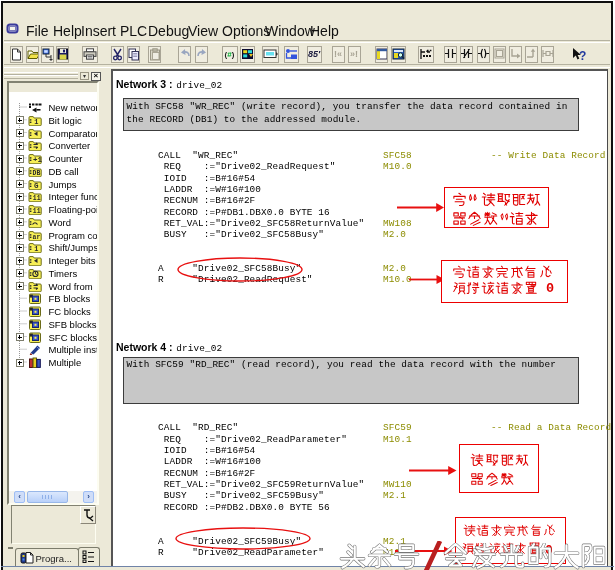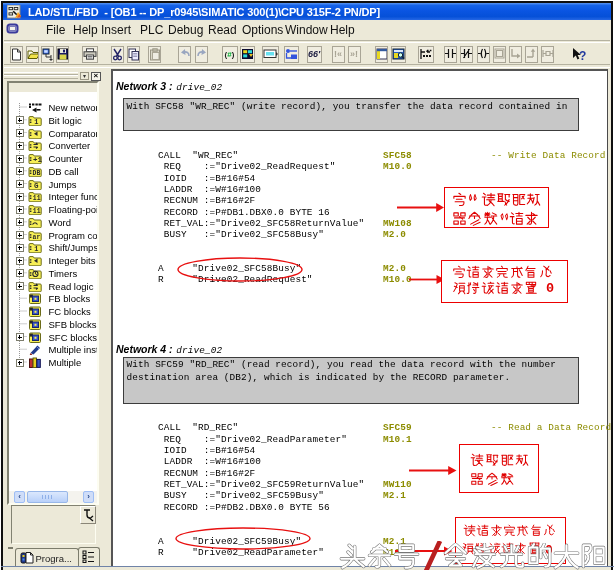--- a/index.html
+++ b/index.html
@@ -6,21 +6,21 @@
   body{width:615px;height:570px;position:relative;overflow:hidden;background:#fff;
        font-family:"Liberation Sans",sans-serif;}
   
   #win{position:absolute;left:1px;top:1px;width:608px;height:569px;
        background:#ECE9D8;border:2px solid #0f0f0f;border-bottom:none;}
   #title{position:absolute;left:0;top:0;width:100%;height:17px;
      background:linear-gradient(180deg,#5a96f2 0%,#1663e8 14%,#0a55e2 45%,#0550d8 80%,#2566e4 100%);}
   #title .txt{position:absolute;left:25px;top:2.5px;color:#fff;font-weight:bold;
      font-size:11px;letter-spacing:-0.15px;white-space:nowrap;}
   #menubar{position:absolute;left:-2px;top:17px;width:100%;height:16px;}
-  #menubar span{position:absolute;top:3px;font-size:12px;color:#111;margin-left:20px;}
+  #menubar span{position:absolute;top:3px;font-size:14px;color:#111;}
   #toolbar{position:absolute;left:-2.5px;top:33px;width:100%;height:30px;}
   .tbtn{position:absolute;top:9.5px;height:17px;width:13px;box-sizing:border-box;background:#F0EDE0;
      border:1px solid #A9A596;font-size:10px;text-align:center;line-height:15px;
      overflow:hidden;color:#222;}
   .tbtn.dis{color:#A8A494;}
   .tbtn svg{display:block;margin:1px auto 0;}
   
   #paneHdr{position:absolute;left:0;top:63px;width:100%;height:13px;}
   
   #treeBox{position:absolute;left:4px;top:78px;width:92px;height:424px;background:#fff;overflow:hidden;
@@ -36,60 +36,48 @@
   #hsb{position:absolute;left:0px;bottom:0px;width:100%;height:12px;background:#F4F3EE;}
   #detail{position:absolute;left:8px;top:502px;width:83px;height:36.5px;background:#ECE9D8;
      border:1px solid;border-color:#828272 #fdfdf1 #fdfdf1 #828272;}
   .tab{position:absolute;background:#ECE9D8;border:1px solid #7c7c6c;border-bottom:none;
      border-radius:3px 3px 0 0;font-size:9.5px;color:#222;}
   
   #doc{position:absolute;left:108px;top:66px;width:494px;height:494.5px;background:#fff;
      border-left:2px solid #555;border-top:2px solid #555;border-right:1.5px solid #4a4a4a;box-sizing:content-box;}
   .mono{font-family:"Liberation Mono",monospace;font-size:9.4px;color:#000;white-space:pre;letter-spacing:0.1px;}
   .cl{position:absolute;left:158px;height:11.4px;line-height:11.4px;}
-  .olv{position:absolute;left:225px;color:#8c8c00;font-weight:bold;}
+  .olv{position:absolute;left:225px;color:#8c8c00;}
   .cmt{position:absolute;left:333px;color:#8c8c00;}
   .gbox{position:absolute;left:123px;width:456px;background:#C7C7C7;border:1px solid #3c3c3c;
      box-sizing:border-box;padding:1.6px 0 0 2.5px;overflow:hidden;
      font-family:"Liberation Mono",monospace;font-size:9.4px;color:#000;letter-spacing:0.1px;}
   .gbox div{line-height:12.95px;white-space:nowrap;}
-  .ntit{position:absolute;left:116px;white-space:nowrap;font-size:11px;line-height:17px;font-style:italic;}
+  .ntit{position:absolute;left:116px;white-space:nowrap;font-size:11px;line-height:12px;}
   .ntit b{font-size:10.5px;font-weight:bold;color:#000;font-family:"Liberation Sans",sans-serif;}
   .ntit span{font-family:"Liberation Mono",monospace;font-size:9.4px;margin-left:-2px;letter-spacing:0.1px;}
   
   .rbox{position:absolute;background:#fff;border:1.5px solid #ec0000;box-sizing:border-box;}
   svg.lay{position:absolute;left:0;top:0;pointer-events:none;}
   .cjk{position:absolute;}
 </style>
 </head>
 <body>
 <div id="win">
-  <div id="title">
-    <svg style="position:absolute;left:4px;top:1.5px" width="15" height="14" viewBox="0 0 15 14">
-      <rect x="0" y="0" width="13" height="13" fill="#efefe6" stroke="#888"></rect>
-      <rect x="2" y="2.5" width="3.6" height="2.2" fill="none" stroke="#222" stroke-width="0.9"></rect>
-      <rect x="7.2" y="2.5" width="3.6" height="2.2" fill="none" stroke="#222" stroke-width="0.9"></rect>
-      <rect x="2" y="7.8" width="3.6" height="2.2" fill="none" stroke="#222" stroke-width="0.9"></rect>
-      <path d="M6.2 6.2 L9.8 9.8" stroke="#111" stroke-width="1.6"></path>
-      <path d="M8 13 L11 7 L14 11 Z" fill="#f5a623"></path>
-      <path d="M10 13 L12.5 9 L14 12 Z" fill="#e2541b"></path>
-    </svg>
-    <div class="txt">LAD/STL/FBD&nbsp; - [OB1 -- DP_r0945\SIMATIC 300(1)\CPU 315F-2 PN/DP]</div>
-  </div>
   <div id="menubar">
     <svg style="position:absolute;left:5px;top:2.5px" width="13" height="11" viewBox="0 0 13 11">
       <rect x="1.5" y="1.5" width="10" height="8" rx="2.5" fill="#c8cce6" stroke="#3a3a9c" stroke-width="2"></rect>
       <rect x="3.5" y="3.5" width="6" height="4" fill="#f4f4ec" stroke="#7a7ab8" stroke-width="1"></rect>
     </svg>
     <span style="left:25px">File</span>
       <span style="left:52px">Help</span>
     <span style="left:80px">Insert</span>
       <span style="left:119px">PLC</span>
     <span style="left:147px">Debug</span>
-      <span style="left:187px">Read</span>
+      <span style="left:187px">View</span>
     <span style="left:221px">Options</span>
       <span style="left:264px">Window</span>
     <span style="left:309px">Help</span>
   </div>
   <div style="position:absolute;left:1px;top:36.5px;width:606px;height:1.5px;border-top:1px solid #b5b2a0;border-bottom:1px solid #fff"></div>
   <div style="position:absolute;left:1px;top:61px;width:606px;height:1.5px;border-top:1px solid #b5b2a0;border-bottom:1px solid #fff"></div>
   <div id="toolbar">
     <div class="tbtn" style="left:9px">
         <svg width="11" height="13" viewBox="0 0 11 13">
           <path d="M1.5 1 h5 l3 3 v8 h-8 z" fill="#fff" stroke="#333"></path>
@@ -177,21 +165,21 @@
         </svg>
       </div>
     <div class="tbtn" style="left:283px;width:15px">
         <svg width="13" height="12" viewBox="0 0 13 12">
           <circle cx="3" cy="3" r="2" fill="#3355dd"></circle>
           <path d="M5 3 h7" stroke="#3355dd" stroke-width="1.4"></path>
           <rect x="6" y="6.5" width="6" height="4.5" fill="#3355dd"></rect>
           <path d="M1.5 5 v5 h4.5" stroke="#3355dd" fill="none" stroke-width="1.3"></path>
         </svg>
       </div>
-    <div class="tbtn" style="left:306px;width:15px;color:#224;font-size:9px;font-weight:bold;font-style:italic">66′</div>
+    <div class="tbtn" style="left:306px;width:15px;color:#224;font-size:9px;font-weight:bold;font-style:italic">85′</div>
     <div class="tbtn dis" style="left:331px;font-size:9px;font-weight:bold">!«</div>
     <div class="tbtn dis" style="left:347px;font-size:9px;font-weight:bold">»!</div>
     <div class="tbtn" style="left:374px">
         <svg width="12" height="12" viewBox="0 0 12 12">
           <rect x="1" y="1" width="10" height="10" fill="#fff" stroke="#335"></rect>
           <rect x="1" y="1" width="3" height="10" fill="#e8d820"></rect>
           <rect x="1" y="1" width="10" height="2.2" fill="#335a9e"></rect>
         </svg>
       </div>
     <div class="tbtn" style="left:390px;width:15px">
@@ -430,21 +418,21 @@
         <span class="lbl">Timers</span>
       </div>
     <div class="trow" style="top:196.50px">
         <span class="pm"></span>
         <svg class="ticon" width="14" height="11" viewBox="0 0 14 11">
           <path d="M1 9.8 V2.6 q0-1 1-1 h3.2 l1 1.4 h6 q1 0 1 1 v5.8 q0 1 -1 1 h-10.2 q-1 0 -1 -1 z" fill="#f7ef56" stroke="#6b6b1a"></path>
           <rect x="1.8" y="4.2" width="1.6" height="1.4" fill="#2a2a2a"></rect>
           <rect x="1.8" y="6.6" width="1.6" height="1.4" fill="#2a2a2a"></rect>
           <path d="M5.5 4.5 h4 M5.5 7 h4 M8 3 l1.8 1.5 M8 8.5 l1.8 -1.5" stroke="#2a2a2a" stroke-width="1.1" fill="none"></path>
         </svg>
-        <span class="lbl">Read logic</span>
+        <span class="lbl">Word from</span>
       </div>
     <div class="trow" style="top:209.30px">
         <svg class="ticon" width="13" height="11" viewBox="0 0 13 11">
           <rect x="1" y="1" width="11" height="9.5" rx="1" fill="#f7ef56" stroke="#6b6b1a"></rect>
           <rect x="1.4" y="1.6" width="3" height="3" fill="#2a2a2a"></rect>
           <rect x="4" y="3" width="6" height="5.5" fill="#3a55c8" stroke="#18246a"></rect>
           <rect x="6" y="4.8" width="2" height="2" fill="#f7ef56"></rect>
         </svg>
         <span class="lbl">FB blocks</span>
       </div>
@@ -527,36 +515,36 @@
         <path d="M6 2.5 h6 M6 7 h6 M6 11.5 h6" stroke="#111" stroke-width="1.2"></path>
       </svg>
   </div>
   <div style="position:absolute;left:-2px;top:563.2px;width:613px;height:1.2px;background:#6f83a8"></div>
   <div id="doc"></div>
 </div>
 
   <div class="ntit" style="top:77.5px"><b>Network 3&nbsp;:</b><span>&nbsp;drive_02</span></div>
   <div class="gbox" style="top:98px;height:32.5px">
     <div>With SFC58 "WR_REC" (write record), you transfer the data record contained in</div>
+    <div>the RECORD (DB1) to the addressed module.</div>
   </div>
   <div class="cl mono" style="top:149.7px">CALL  "WR_REC"<span class="olv">SFC58</span><span class="cmt">-- Write Data Record</span></div>
   <div class="cl mono" style="top:161.1px"> REQ    :="Drive02_ReadRequest"<span class="olv">M10.0</span></div>
   <div class="cl mono" style="top:172.5px"> IOID   :=B#16#54</div>
   <div class="cl mono" style="top:183.8px"> LADDR  :=W#16#100</div>
   <div class="cl mono" style="top:195.2px"> RECNUM :=B#16#2F</div>
   <div class="cl mono" style="top:206.6px"> RECORD :=P#DB1.DBX0.0 BYTE 16</div>
   <div class="cl mono" style="top:218px"> RET_VAL:="Drive02_SFC58ReturnValue"<span class="olv">MW108</span></div>
   <div class="cl mono" style="top:229.4px"> BUSY   :="Drive02_SFC58Busy"<span class="olv">M2.0</span></div>
   <div class="cl mono" style="top:262.9px">A     "Drive02_SFC58Busy"<span class="olv">M2.0</span></div>
   <div class="cl mono" style="top:274.3px">R     "Drive02_ReadRequest"<span class="olv">M10.0</span></div>
 
   <div class="ntit" style="top:340.5px"><b>Network 4&nbsp;:</b><span>&nbsp;drive_02</span></div>
   <div class="gbox" style="top:356.8px;height:47px">
     <div>With SFC59 "RD_REC" (read record), you read the data record with the number</div>
-    <div>destination area (DB2), which is indicated by the RECORD parameter.</div>
   </div>
   <div class="cl mono" style="top:422.1px">CALL  "RD_REC"<span class="olv">SFC59</span><span class="cmt">-- Read a Data Record</span></div>
   <div class="cl mono" style="top:433.5px"> REQ    :="Drive02_ReadParameter"<span class="olv">M10.1</span></div>
   <div class="cl mono" style="top:444.8px"> IOID   :=B#16#54</div>
   <div class="cl mono" style="top:456.2px"> LADDR  :=W#16#100</div>
   <div class="cl mono" style="top:467.6px"> RECNUM :=B#16#2F</div>
   <div class="cl mono" style="top:478.9px"> RET_VAL:="Drive02_SFC59ReturnValue"<span class="olv">MW110</span></div>
   <div class="cl mono" style="top:490.3px"> BUSY   :="Drive02_SFC59Busy"<span class="olv">M2.1</span></div>
   <div class="cl mono" style="top:501.7px"> RECORD :=P#DB2.DBX0.0 BYTE 56</div>
   <div class="cl mono" style="top:535.7px">A     "Drive02_SFC59Busy"<span class="olv">M2.1</span></div>

